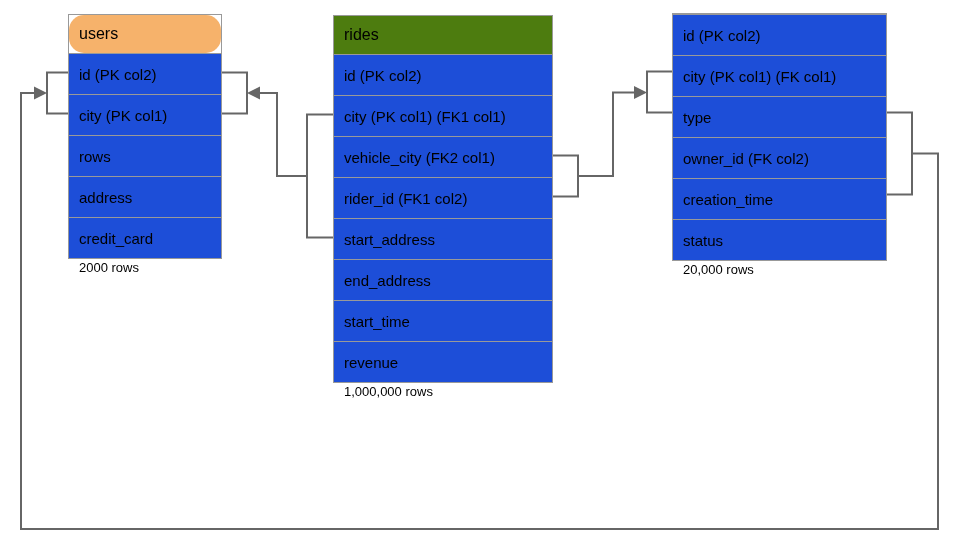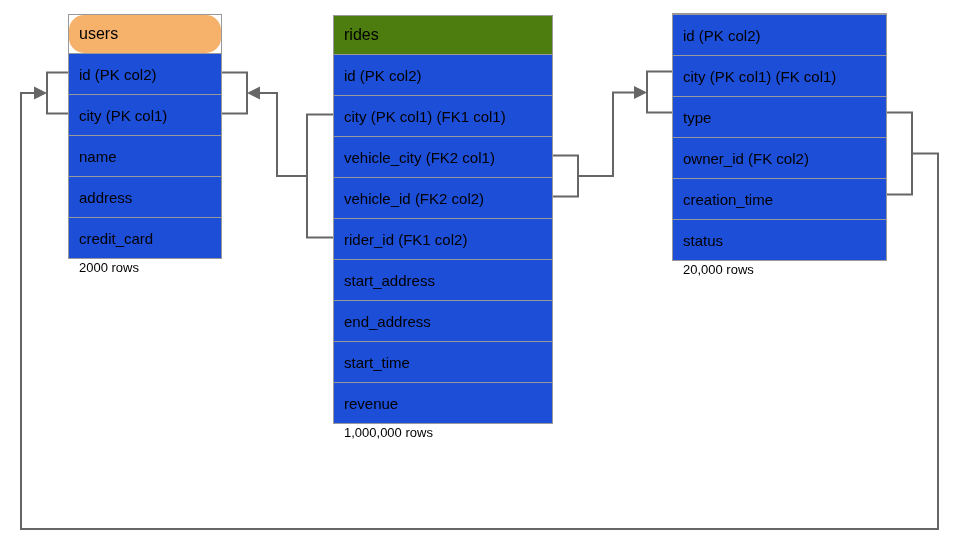--- a/index.html
+++ b/index.html
@@ -90,34 +90,33 @@
     <polyline class="connector" points="912,153.5 938,153.5 938,529 21,529 21,93 43,93"></polyline>
     <polygon class="arrowhead" points="47,93 34,86.5 34,99.5"></polygon>
     <polyline class="connector" points="68,72.5 47,72.5 47,113.5 68,113.5"></polyline>
   </svg>
 
   <div class="table" style="left:68px; top:14px; width:154px;">
     <div class="box">
       <div class="thead" style="background-color: rgb(246, 178, 107); border-radius: 15px;">users</div>
       <div class="trow">id (PK col2)</div>
       <div class="trow">city (PK col1)</div>
-      <div class="trow">name</div>
+      <div class="trow">rows</div>
       <div class="trow">address</div>
       <div class="trow">credit_card</div>
     </div>
     <div class="caption">2000 rows</div>
   </div>
 
   <div class="table" style="left:333px; top:15px; width:220px;">
     <div class="box">
       <div class="thead" style="background-color: #4d7c0f;">rides</div>
       <div class="trow">id (PK col2)</div>
       <div class="trow">city (PK col1) (FK1 col1)</div>
       <div class="trow">vehicle_city (FK2 col1)</div>
-      <div class="trow">vehicle_id (FK2 col2)</div>
       <div class="trow">rider_id (FK1 col2)</div>
       <div class="trow">start_address</div>
       <div class="trow">end_address</div>
       <div class="trow">start_time</div>
       <div class="trow">revenue</div>
     </div>
     <div class="caption">1,000,000 rows</div>
   </div>
 
   <div class="table" style="left:672px; top:13px; width:215px;">

